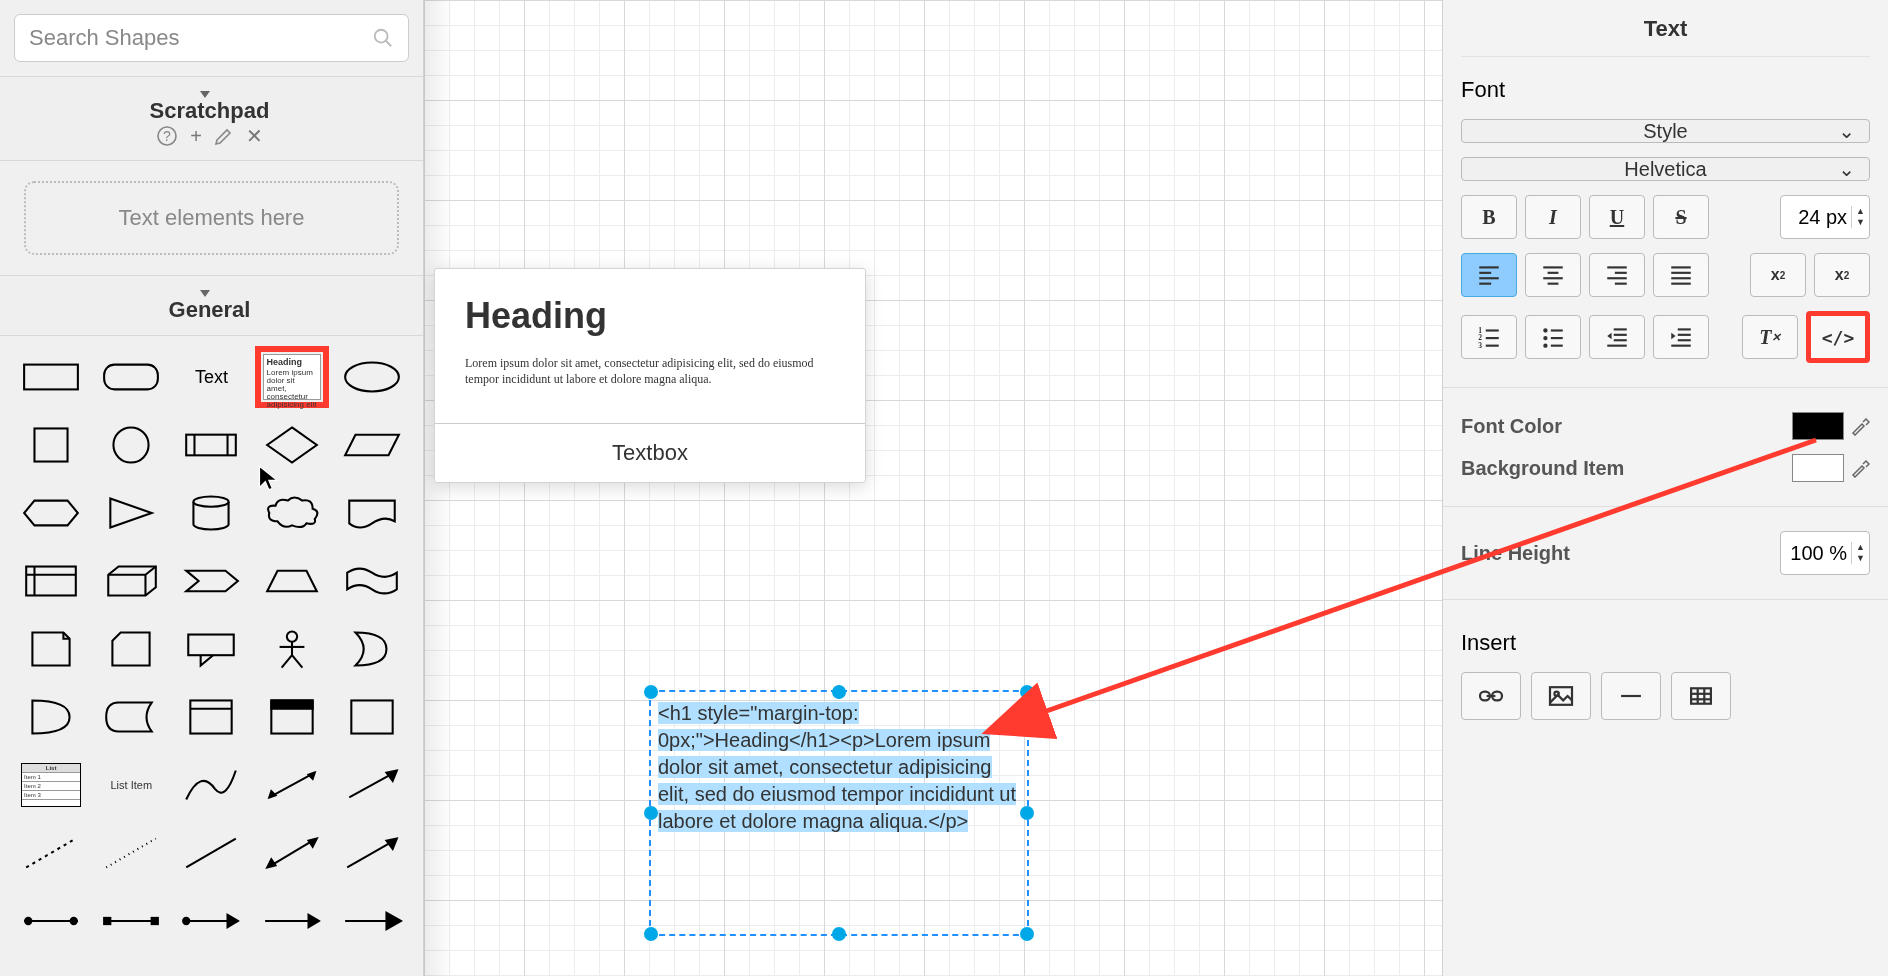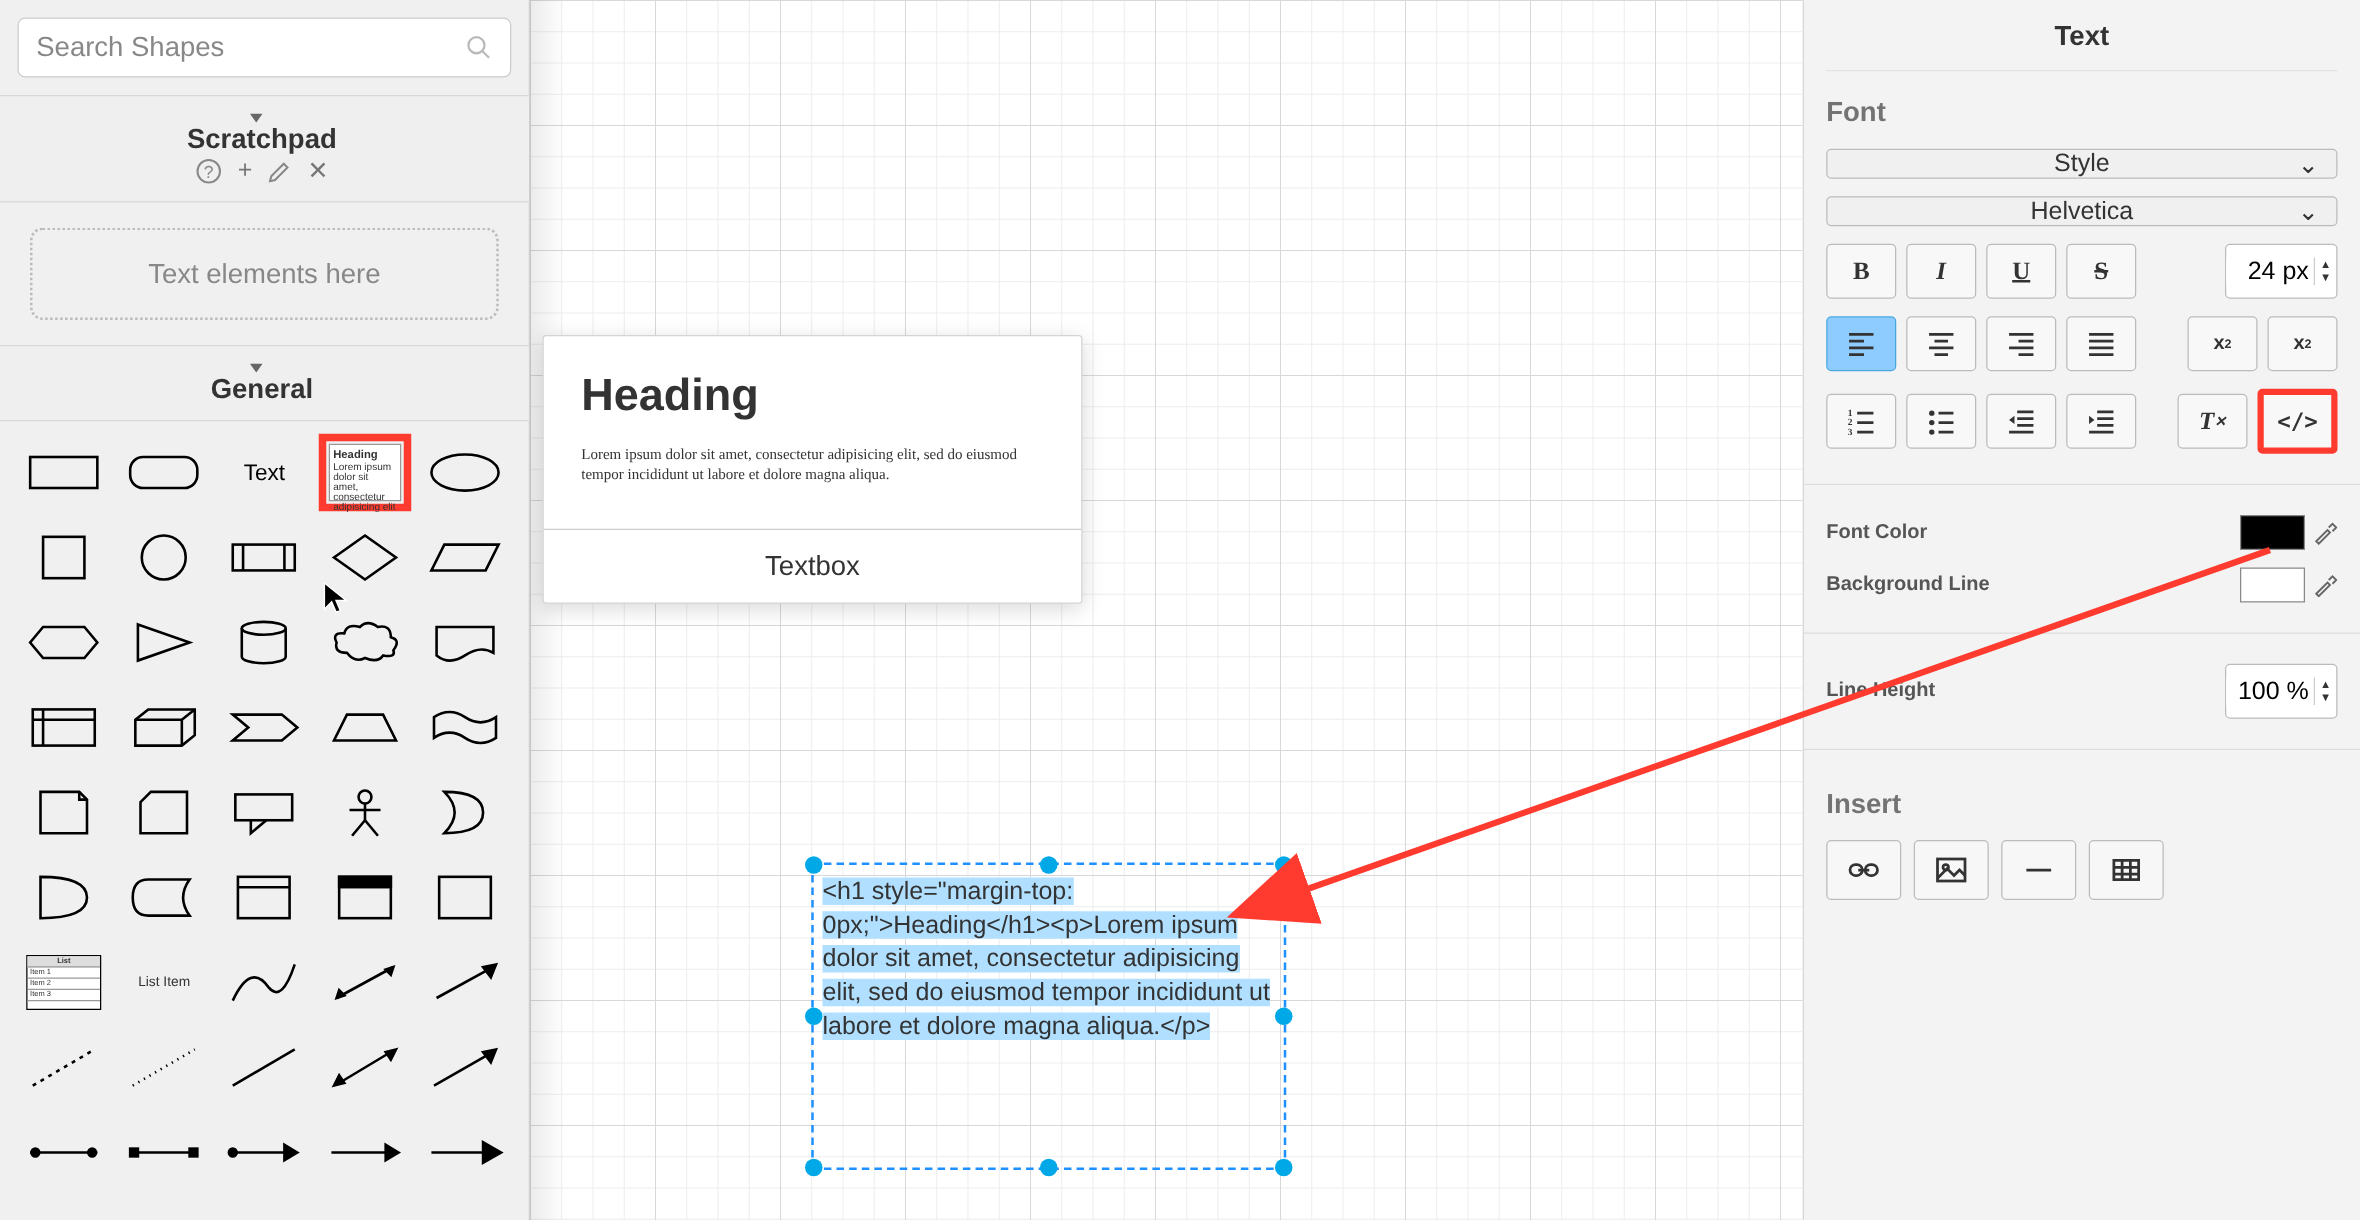--- a/index.html
+++ b/index.html
@@ -198,21 +198,21 @@
 .sidebar-right {
   width: 446px;
   background: #f3f3f3;
   border-left: 1px solid #d0d0d0;
   padding: 10px 18px 18px 18px;
   flex-shrink: 0;
   display: flex; flex-direction: column;
   gap: 14px;
 }
 .panel-title { text-align: center; font-weight: 700; font-size: 22px; padding: 6px 0 14px 0; border-bottom: 1px solid #e2e2e2; }
-.pgroup-label { font-size: 22px; font-weight: 700; color: #737373; margin-top: 6px; margin-bottom: 2px; }
+.pgroup-label { font-size: 22px; font-weight: 400; color: #000000; margin-top: 6px; margin-bottom: 2px; }
 
 .dropdown {
   background: #f0f0f0;
   border: 1px solid #bbb;
   border-radius: 4px;
   height: 24px;
   display: flex; align-items: center; justify-content: center;
   position: relative;
   font-size: 20px;
 }
@@ -239,21 +239,21 @@
   border:1px solid #bbb; border-radius:4px; background:#fff;
   height:44px; margin-left:auto;
 }
 .font-size-box input {
   width:70px; border:none; text-align:right; font-size:20px; padding-right:4px; outline:none;
 }
 .font-size-box .spin { display:flex; flex-direction:column; border-left:1px solid #ccc; }
 .font-size-box .spin div { font-size:9px; padding:0 4px; line-height:1.2; cursor:pointer; }
 
 .color-row { display:flex; align-items:center; justify-content:space-between; }
-.color-row .label { font-size: 16px; font-weight:600; color:#555; }
+.color-row .label { font-size: 20px; font-weight:600; color:#555; }
 .color-swatch {
   width: 52px; height: 28px; border:1px solid #888;
 }
 .color-pick { display:flex; align-items:center; gap:6px; }
 
 .hr { border:none; border-top:1px solid #ddd; margin: 10px -18px; }
 
 .insert-row { display:flex; gap:10px; }
 .insert-btn {
   width:60px; height:48px;
@@ -717,21 +717,21 @@
     <div class="color-row">
       <span class="label">Font Color</span>
       <div class="color-pick">
         <div class="color-swatch" style="background:#000;"></div>
         <svg width="20" height="20">
             <path d="M3 17 L12 8 L14 10 L5 19 Z M13 6 L16 3 L19 6 L16 9" fill="none" stroke="#666" stroke-width="1.5"></path>
           </svg>
       </div>
     </div>
     <div class="color-row">
-      <span class="label">Background Line</span>
+      <span class="label">Background Item</span>
       <div class="color-pick">
         <div class="color-swatch" style="background:#fff;"></div>
         <svg width="20" height="20">
             <path d="M3 17 L12 8 L14 10 L5 19 Z M13 6 L16 3 L19 6 L16 9" fill="none" stroke="#666" stroke-width="1.5"></path>
           </svg>
       </div>
     </div>
 
     <hr class="hr">
 

